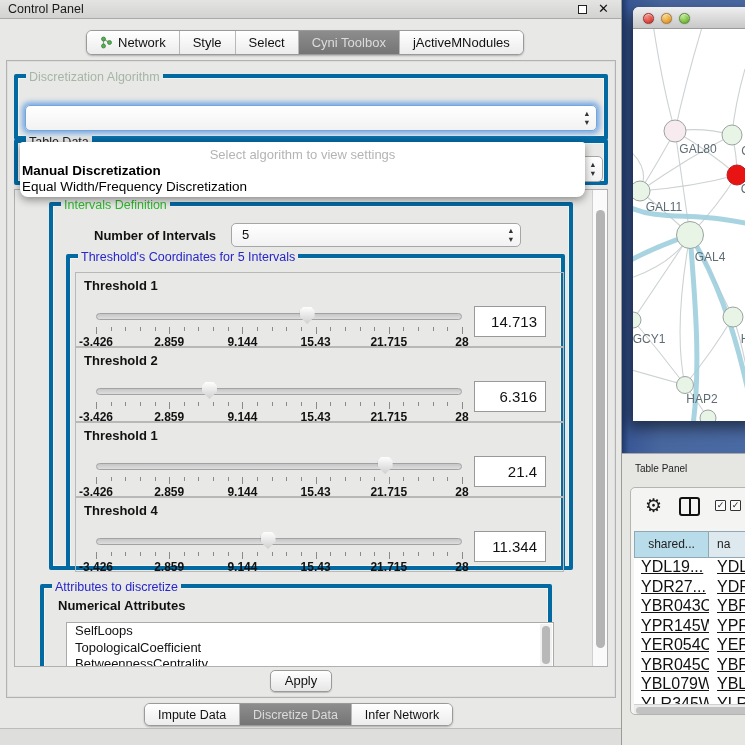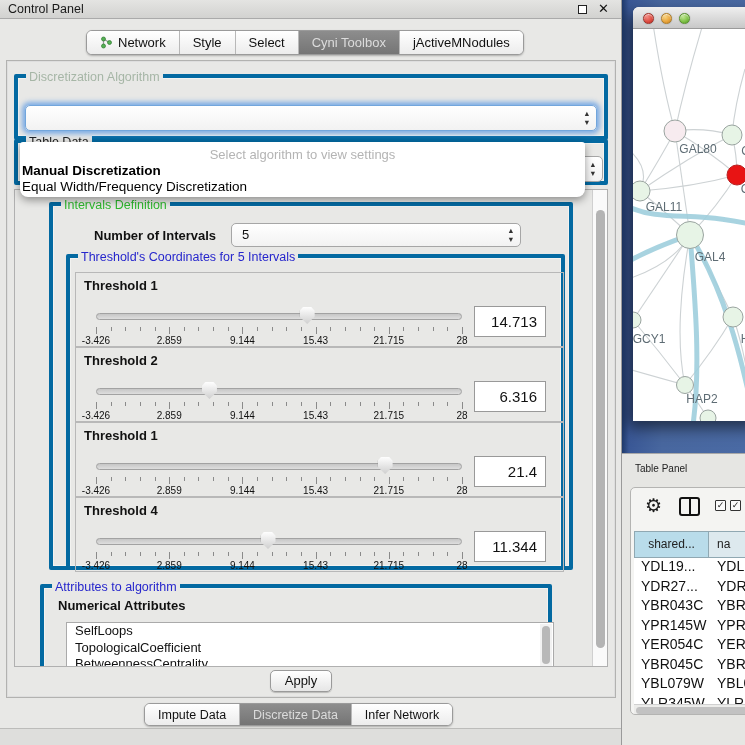--- a/index.html
+++ b/index.html
@@ -53,21 +53,21 @@
   .num-label { position:absolute; font-size:13px; font-weight:bold; color:#111; }
 
   .tpanel { position:absolute; left:5px; width:489px; height:75px; border:1px solid #b8b8b8; }
   .tpanel .tlabel { position:absolute; left:8px; top:5px; font-size:13px; font-weight:bold; color:#111; }
   .slider-wrap { position:absolute; left:20px; top:36px; width:366px; height:18px; }
   .track { position:absolute; left:0; right:0; top:4px; height:7px; border:1px solid #a2a2a2; border-radius:4px; background:linear-gradient(#c6c6c6,#dedede); }
   .thumb-k { position:absolute; top:-2px; width:15px; height:17px; background:linear-gradient(#fefefe,#cfcfcf); clip-path:polygon(22% 0%,78% 0%,100% 22%,100% 58%,50% 100%,0% 58%,0% 22%); filter:drop-shadow(0 0 1px #777); }
   .ruler { position:absolute; left:20px; top:54px; width:366px; height:8px; }
   .ruler i { position:absolute; top:0; width:1px; background:#8a8a8a; }
   .scale-row { position:absolute; left:20px; top:62px; width:366px; height:11px; }
-  .scale-row b { position:absolute; transform:translateX(-50%); font-size:10px; font-weight:normal; color:#111; white-space:nowrap; }
+  .scale-row b { position:absolute; transform:translateX(-50%); font-size:12px; font-weight:bold; color:#111; white-space:nowrap; }
   .valbox { position:absolute; left:398px; top:33px; width:72px; height:31px; background:#fff; border:1px solid #999; font-size:15px; color:#111; text-align:right; padding-right:8px; font-family:"Liberation Sans",sans-serif; }
 
   .attr-list { position:absolute; left:22px; top:34px; width:488px; height:47px; background:#fff; border:1px solid #aaa; overflow:hidden; }
   .attr-list .row { font-size:13px; color:#111; padding-left:8px; line-height:16.5px; white-space:nowrap; }
   .list-scroll { position:absolute; right:1px; top:1px; bottom:1px; width:12px; background:#f2f2f2; }
   .list-scroll .thumb { position:absolute; left:2px; top:2px; width:8px; height:38px; border-radius:4px; background:#b8b8b8; }
 
   .apply-btn { position:absolute; left:270px; top:670px; width:62px; height:22px; background:linear-gradient(#ffffff,#e6e6e6); border:1px solid #9a9a9a; border-radius:5px; font-size:13px; color:#111; text-align:center; line-height:20px; box-shadow:0 1px 1px rgba(0,0,0,.2); }
 
   .bottom-edge { position:absolute; left:0; right:0; top:728px; border-top:1px solid #bcbcba; height:17px; background:#dededc; }
@@ -89,21 +89,21 @@
   .gear-ic { position:absolute; left:14px; top:6px; font-size:19px; color:#1a1a1a; font-family:"DejaVu Sans",sans-serif; }
   .split-ic { position:absolute; left:48px; top:9px; width:21px; height:19px; border:2px solid #111; border-radius:3px; }
   .split-ic::after { content:""; position:absolute; left:8px; top:0; bottom:0; width:2px; background:#111; }
   .cb-ic { position:absolute; top:12px; width:11px; height:11px; border:1.5px solid #333; border-radius:1px; font-size:9px; line-height:9px; text-align:center; color:#222; background:#fafafa; }
   .tbl-header { position:absolute; left:3px; top:43px; right:0; height:27px; display:flex; }
   .th-cell { border:1px solid #90a8b2; font-size:12px; color:#222; text-align:center; line-height:25px; overflow:hidden; white-space:nowrap; }
   .th-cell.c1 { width:75px; background:#b9dcea; }
   .th-cell.c2 { flex:1; background:#dde9ee; border-left:none; text-align:left; padding-left:8px; }
   .tbl-rows { position:absolute; left:3px; top:70px; right:0; bottom:10px; background:#fff; overflow:hidden; }
   .tbl-row { display:flex; height:19.5px; }
-  .td-cell { font-size:14px; color:#111; white-space:nowrap; overflow:hidden; }
+  .td-cell { font-size:16px; color:#111; white-space:nowrap; overflow:hidden;text-decoration:underline; }
   .td-cell.c1 { width:75px; padding-left:7px; }
   .td-cell.c2 { flex:1; padding-left:8px; }
   .hscroll { position:absolute; left:3px; right:0; bottom:0; height:10px; background:#ececea; border-top:1px solid #d0d0d0; }
   .hscroll .thumb { position:absolute; left:2px; top:1.5px; height:7px; width:94%; border-radius:4px; background:#c2c2c2; }
 
   .net-tab-icon { width:13px; height:13px; }
 </style>
 </head>
 <body>
 
@@ -356,21 +356,21 @@
                 <b style="left: 60%;">15.43</b>
                 <b style="left: 80%;">21.715</b>
                 <b style="left: 100%;">28</b>
               </div>
             <input class="valbox" readonly="" value="11.344" style="">
           </div>
         </div>
       </div>
 
       <div class="grouping" style="left:25px; top:394px; width:512px; height:200px;">
-        <span class="gtitle blue">Attributes to algorithm</span>
+        <span class="gtitle blue">Attributes to discretize</span>
         <span class="num-label" style="left:14px; top:10px;">Numerical Attributes</span>
         <div class="attr-list">
           <div class="row">SelfLoops</div>
           <div class="row">TopologicalCoefficient</div>
           <div class="row">BetweennessCentrality</div>
           <div class="list-scroll">
               <div class="thumb"></div>
             </div>
         </div>
       </div>

